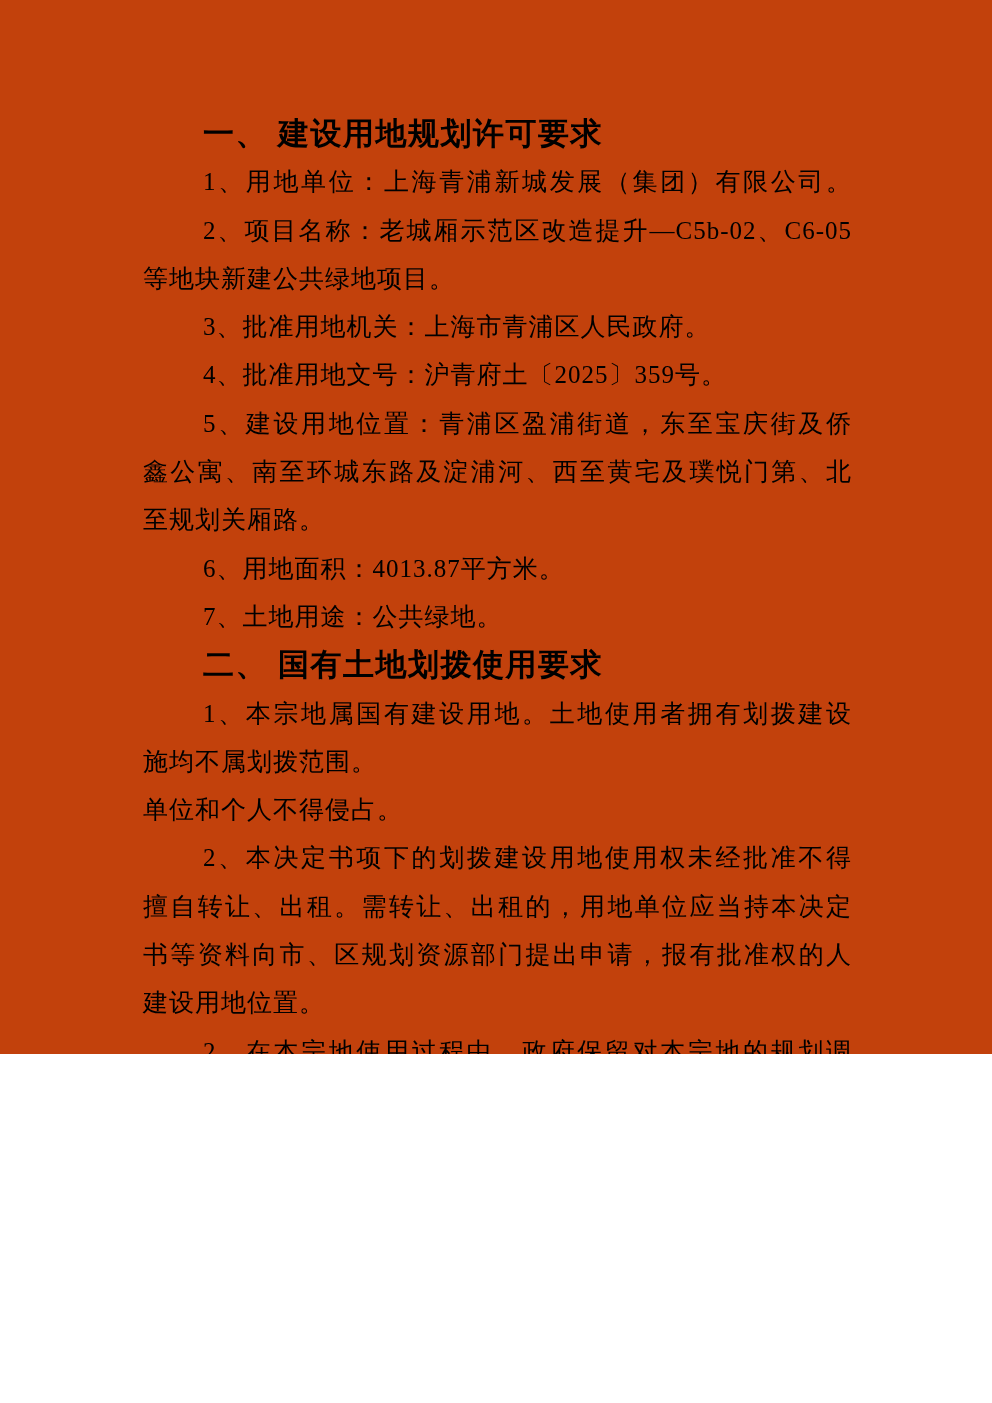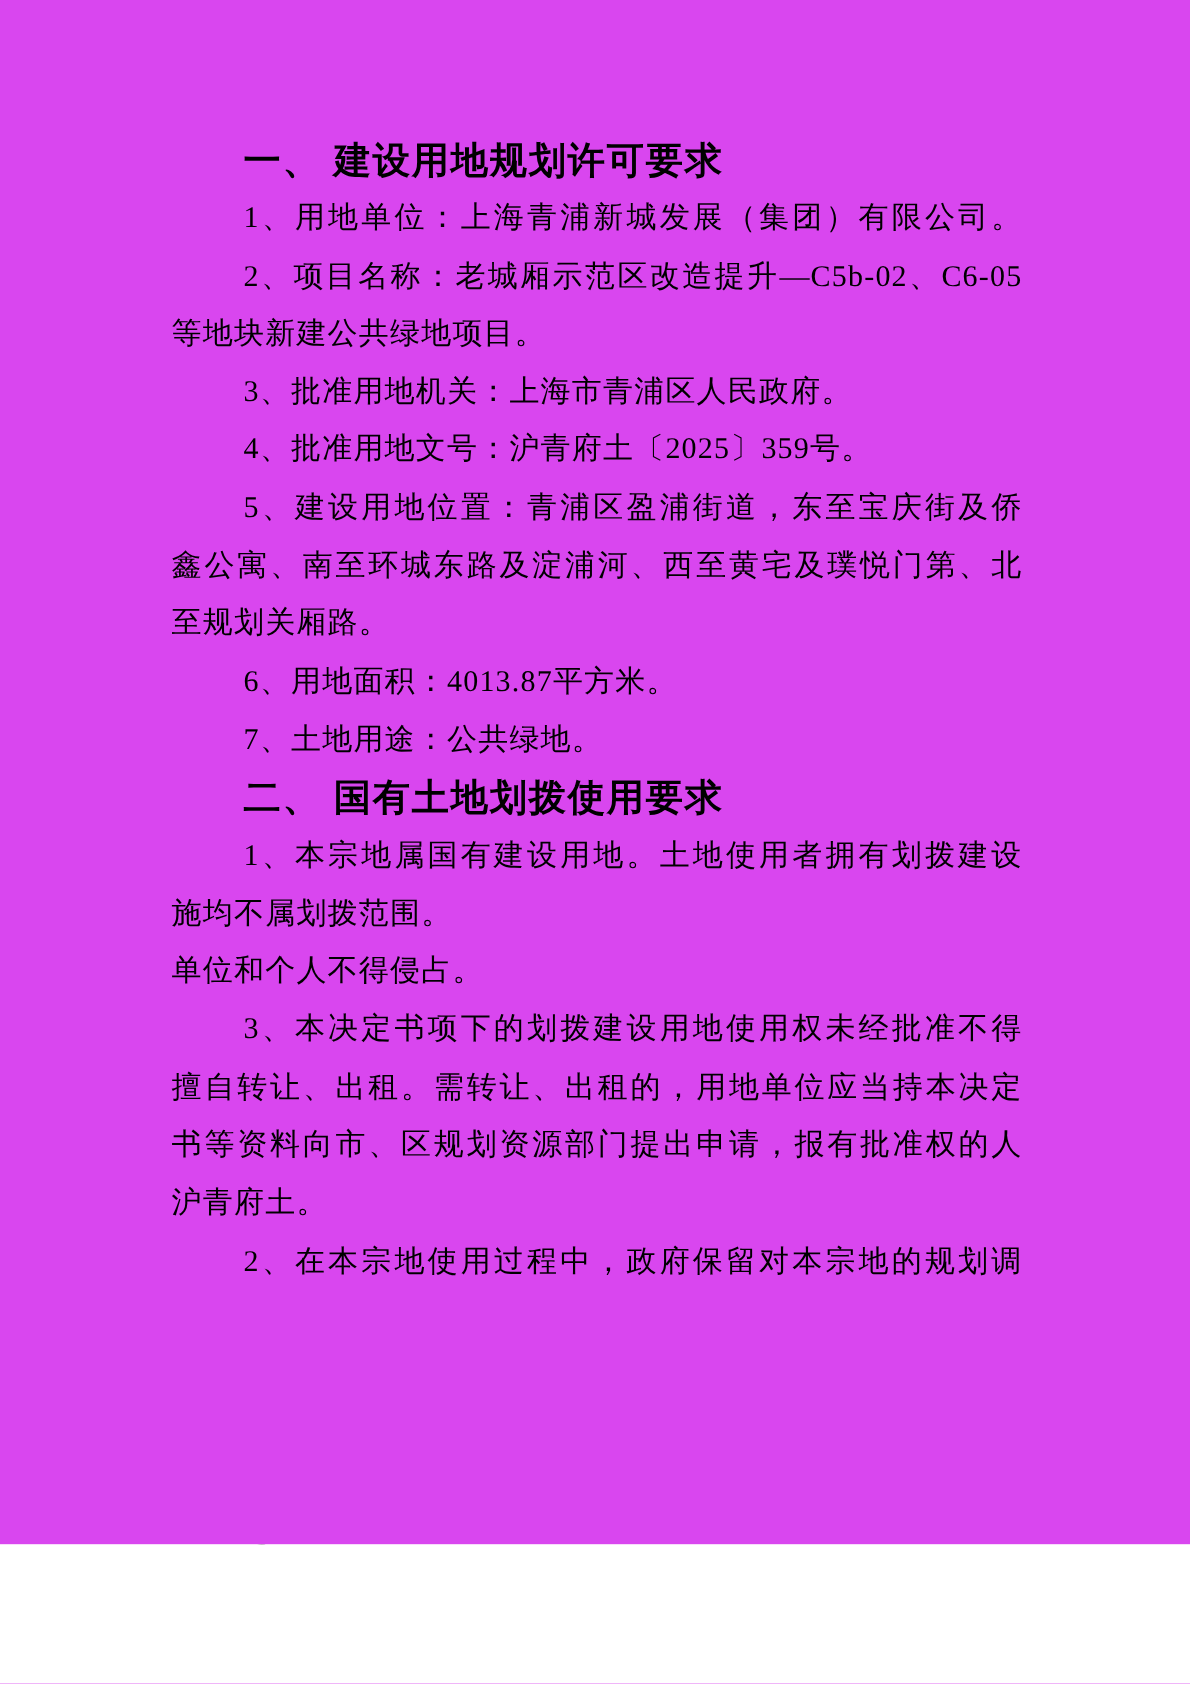--- a/index.html
+++ b/index.html
@@ -3,22 +3,22 @@
 <meta charset="utf-8">
 <style>
   html, body {
     margin: 0;
     padding: 0;
     background: #ffffff;
   }
   .page {
     position: relative;
     width: 992px;
-    height: 1287px;
-    background: #d946ef;
+    height: 1054px;
+    background: #c2410c;
     color: #000000;
     font-family: "Liberation Serif", "DejaVu Serif", serif;
     overflow: hidden;
   }
   .textblock {
     position: absolute;
     left: 143px;
     top: 110px;
     width: 709px;
   }
@@ -68,20 +68,20 @@
       <div class="line indent">4、批准用地文号：沪青府土〔2025〕359号。</div>
       <div class="line indent full">5、建设用地位置：青浦区盈浦街道，东至宝庆街及侨</div>
       <div class="line full">鑫公寓、南至环城东路及淀浦河、西至黄宅及璞悦门第、北</div>
       <div class="line">至规划关厢路。</div>
       <div class="line indent">6、用地面积：4013.87平方米。</div>
       <div class="line indent">7、土地用途：公共绿地。</div>
       <div class="line heading indent">二、 国有土地划拨使用要求</div>
       <div class="line indent full">1、本宗地属国有建设用地。土地使用者拥有划拨建设</div>
       <div class="line">施均不属划拨范围。</div>
       <div class="line">单位和个人不得侵占。</div>
-      <div class="line indent full">3、本决定书项下的划拨建设用地使用权未经批准不得</div>
+      <div class="line indent full">2、本决定书项下的划拨建设用地使用权未经批准不得</div>
       <div class="line full">擅自转让、出租。需转让、出租的，用地单位应当持本决定</div>
       <div class="line full">书等资料向市、区规划资源部门提出申请，报有批准权的人</div>
-      <div class="line">沪青府土。</div>
+      <div class="line">建设用地位置。</div>
       <div class="line indent full">2、在本宗地使用过程中，政府保留对本宗地的规划调</div>
     </div>
   <div class="pagenum">— 2 —</div>
 </div>
 
 </body></html>

